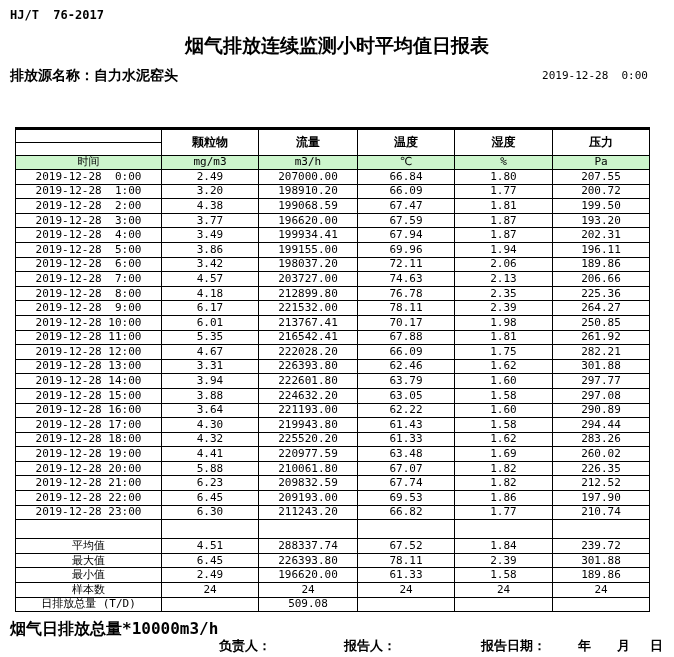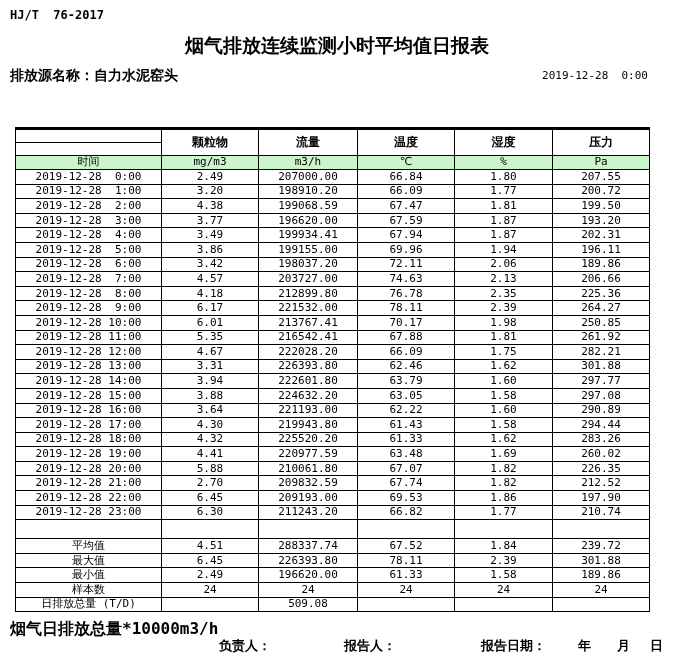--- a/index.html
+++ b/index.html
@@ -233,21 +233,21 @@
       <tr>
         <td>2019-12-28 20:00</td>
         <td>5.88</td>
         <td>210061.80</td>
         <td>67.07</td>
         <td>1.82</td>
         <td>226.35</td>
       </tr>
       <tr>
         <td>2019-12-28 21:00</td>
-        <td>2.70</td>
+        <td>6.23</td>
         <td>209832.59</td>
         <td>67.74</td>
         <td>1.82</td>
         <td>212.52</td>
       </tr>
       <tr>
         <td>2019-12-28 22:00</td>
         <td>6.45</td>
         <td>209193.00</td>
         <td>69.53</td>

